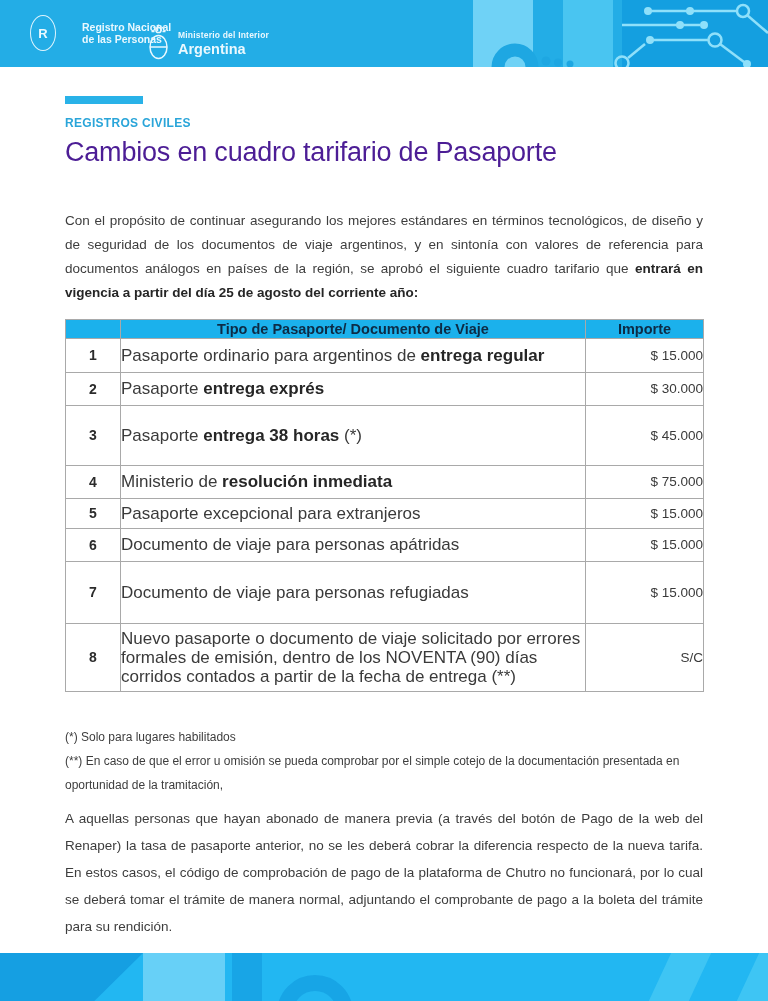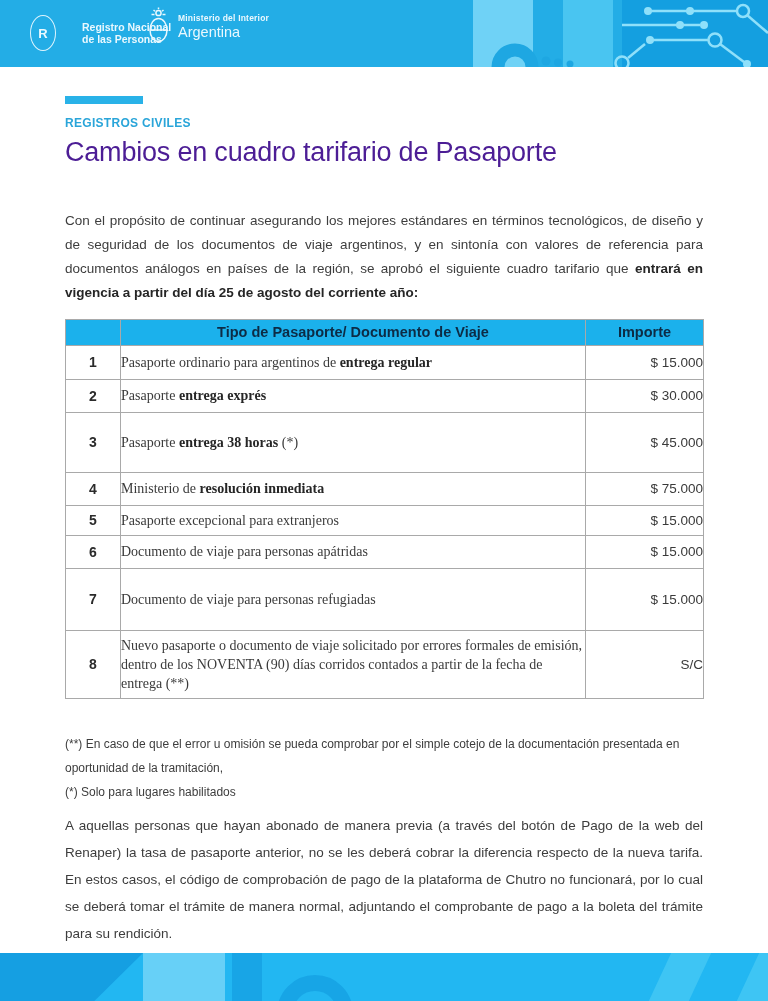--- a/index.html
+++ b/index.html
@@ -9,61 +9,61 @@
   }
 
   
   .header {
     position:absolute; top:0; left:0; width:768px; height:67px;
     background:#23ade6; overflow:hidden;
   }
   .header-deco { position:absolute; top:0; left:0; }
   .logo-block { position:absolute; display:flex; align-items:center; z-index:2; }
   .renaper-block { left:30px; top:15px; }
-  .ministry-block { left:147px; top:7px; }
+  .ministry-block { left:147px; top:24px; }
   .renaper-oval {
     width:26px; height:36px; border:1.7px solid rgba(237,250,255,0.92);
     border-radius:50%; display:flex; align-items:center; justify-content:center;
     color:#ecfaff; font-size:13px; font-weight:bold; box-sizing:border-box;
   }
   .renaper-name { margin-left:26px; color:#eaf8fe; font-size:10.5px; font-weight:bold; line-height:12.5px; }
   .ministry-name { margin-left:8px; color:#eaf8fe; }
   .ministry-dept { font-size:8.5px; font-weight:bold; letter-spacing:0.2px; }
-  .ministry-country { font-size:14.5px; font-weight:normal; margin-top:1px; }
+  .ministry-country { font-size:14.5px; font-weight:bold; margin-top:1px; }
 
   
   .content { position:absolute; top:67px; left:65px; width:638px; }
   .accent-bar { margin-top:29px; width:78px; height:8px; background:#29b2e8; }
   .kicker { margin-top:12px; font-size:12px; font-weight:bold; color:#2aa5d9; letter-spacing:0.3px; }
   .page-title { margin:7px 0 0 0; font-size:27px; font-weight:normal; color:#4c1d95; letter-spacing:-0.2px; }
   .intro { margin-top:41px; font-size:13.5px; line-height:24px; text-align:justify; color:#3d3d3d; }
   .intro .b, .b { font-weight:bold; color:#262626; }
 
   
   table.tariff {
     margin-top:11px; width:638px; border-collapse:collapse; table-layout:fixed;
   }
   table.tariff col.c-num { width:55px; }
   table.tariff col.c-desc { width:465px; }
   table.tariff col.c-price { width:118px; }
   table.tariff th, table.tariff td { border:1px solid #a9a9a9; padding:0; vertical-align:middle; }
-  table.tariff thead tr { height:26px; }
+  table.tariff thead tr { height:19px; }
   table.tariff th {
     background:#1bb1ec; color:#0d2b45; font-size:14.5px; font-weight:bold; text-align:center;
   }
   table.tariff tbody tr:nth-child(1){height:34px}
   table.tariff tbody tr:nth-child(2){height:33px}
   table.tariff tbody tr:nth-child(3){height:60px}
   table.tariff tbody tr:nth-child(4){height:33px}
   table.tariff tbody tr:nth-child(5){height:30px}
   table.tariff tbody tr:nth-child(6){height:33px}
   table.tariff tbody tr:nth-child(7){height:62px}
   table.tariff tbody tr:nth-child(8){height:68px}
   td.num { text-align:center; font-weight:bold; font-size:14px; color:#2b2b2b; }
-  td.desc { font-size:14px; color:#3a3a3a; padding:4px 12px; line-height:19px;font-family:Liberation Serif, serif; }
+  td.desc { font-size:17px; color:#3a3a3a; padding:4px 12px; line-height:19px; }
   td.price { text-align:right; font-size:13.5px; color:#3a3a3a; }
 
   
   .footnotes { margin-top:33px; font-size:12px; line-height:24px; color:#3d3d3d; }
   .important-title { margin-top:16px; font-size:15px; font-weight:bold; color:#282828; }
   .important-body { margin-top:8px; font-size:13.5px; line-height:27px; text-align:justify; color:#3d3d3d; }
 
   
   .footer {
     position:absolute; bottom:0; left:0; width:768px; height:48px;
@@ -200,22 +200,22 @@
         </tr>
         <tr>
           <td class="num">8</td>
           <td class="desc"><span>Nuevo pasaporte o documento de viaje solicitado por errores formales de emisión, dentro de los NOVENTA (90) días corridos contados a partir de la fecha de entrega (**)</span><span class="b"></span><span></span></td>
           <td class="price">S/C</td>
         </tr>
       </tbody>
     </table>
 
     <div class="footnotes">
+      <div>(*) Solo para lugares habilitados</div>
       <div>(**) En caso de que el error u omisión se pueda comprobar por el simple cotejo de la documentación presentada en oportunidad de la tramitación,</div>
-      <div>(*) Solo para lugares habilitados</div>
     </div>
 
     <p class="important-body">A aquellas personas que hayan abonado de manera previa (a través del botón de Pago de la web del Renaper) la tasa de pasaporte anterior, no se les deberá cobrar la diferencia respecto de la nueva tarifa. En estos casos, el código de comprobación de pago de la plataforma de Chutro no funcionará, por lo cual se deberá tomar el trámite de manera normal, adjuntando el comprobante de pago a la boleta del trámite para su rendición.</p>
   </div>
 
   <div class="footer">
     <div class="f-shape f-dark"></div>
     <div class="f-shape f-light"></div>
     <div class="f-shape f-mid"></div>
     <svg class="f-ring" width="768" height="48" viewBox="0 0 768 48">

